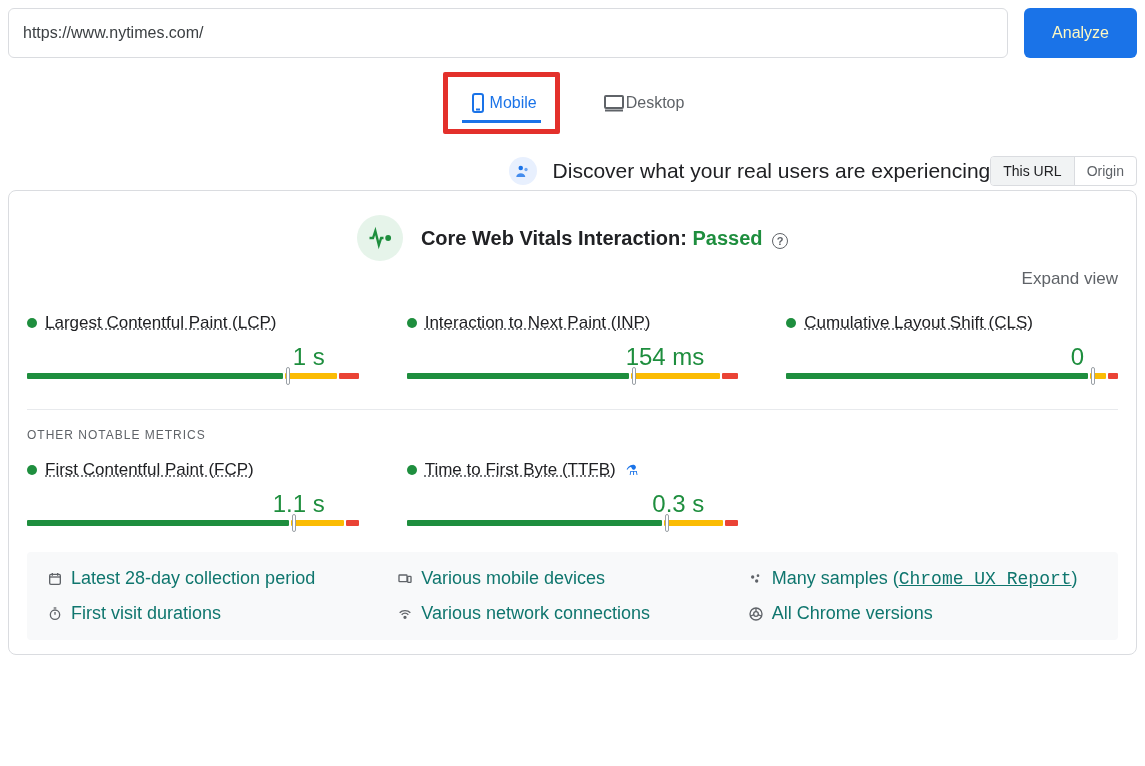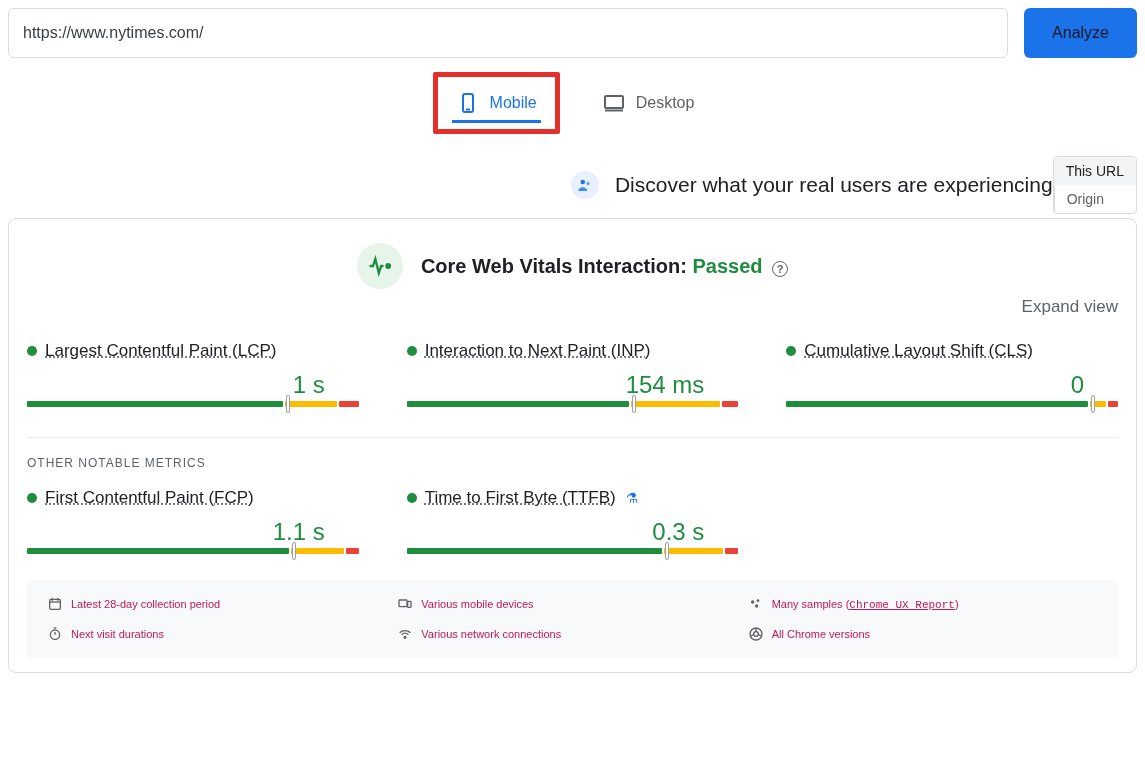--- a/index.html
+++ b/index.html
@@ -15,33 +15,32 @@
     flex: 1;
     border: 1px solid #dadce0;
     border-radius: 6px;
     padding: 12px 14px;
     font-size: 16px;
     color: #3c4043;
     background: #fff;
   }
   .analyze-btn {
     background: #1a73e8;
-    color: #0f172a;
+    color: #fef9c3;
     border: none;
     border-radius: 6px;
     padding: 16px 28px;
     font-size: 16px;
     font-weight: 500;
     cursor: pointer;
   }
   .tabs-row { display: flex; justify-content: center; gap: 24px; margin-bottom: 22px; }
   .tab {
     display: flex;
     align-items: center;
-    gap: 10px;
     padding: 14px 18px;
     font-size: 16px;
     font-weight: 500;
     cursor: pointer;
     position: relative;
   }
   .tab.active {
     color: #1a73e8;
     border: 5px solid #e3302b;
     border-radius: 2px;
@@ -63,21 +62,21 @@
     justify-content: flex-end;
     margin-bottom: 4px;
   }
   .section-header-left { display: flex; align-items: center; gap: 16px; }
   .users-icon {
     width: 28px; height: 28px; border-radius: 50%;
     background: #e8f0fe;
     display: flex; align-items: center; justify-content: center;
   }
   .section-title { font-size: 21px; font-weight: 500; }
-  .scope-toggle { display: flex; border: 1px solid #dadce0; border-radius: 4px; overflow: hidden; font-size: 14px; flex-direction: column; }
+  .scope-toggle { display: flex; border: 1px solid #dadce0; border-radius: 4px; overflow: hidden; font-size: 14px; }
   .scope-toggle div { padding: 6px 12px; cursor: pointer; color: #5f6368; }
   .scope-toggle .active { background: #f1f3f4; color: #202124; }
   .scope-toggle div + div { border-left: 1px solid #dadce0; }
   .assessment-panel {
     border: 1px solid #dadce0;
     border-radius: 8px;
     padding: 24px 18px 14px;
   }
   .assessment-head {
     display: flex;
@@ -123,22 +122,22 @@
   .divider { border-top: 1px solid #e8eaed; margin: 30px 0 18px; }
   .subhead { font-size: 12px; letter-spacing: 1px; color: #5f6368; margin-bottom: 18px; }
   .footer-grid {
     background: #f8f9fa;
     border-radius: 4px;
     padding: 16px 20px;
     margin-top: 26px;
     display: grid;
     grid-template-columns: repeat(3, 1fr);
     row-gap: 14px;
-    font-size: 11px;
-    color: #be185d;
+    font-size: 18px;
+    color: #0f766e;
   }
   .foot-item { display: flex; align-items: center; gap: 8px; }
   .foot-link { text-decoration: underline; cursor: pointer; font-family: Liberation Mono, monospace; }
   .small-icon { width: 16px; height: 16px; color: #5f6368; }
 </style>
 </head>
 <body>
 
 <div class="top-row">
   <input class="url-input" value="https://www.nytimes.com/" style="">
@@ -312,21 +311,21 @@
       <span>
         <span>Many samples (</span><span class="foot-link">Chrome UX Report</span><span>)</span>
       </span>
     </div>
     <div class="foot-item">
       <svg class="small-icon" viewBox="0 0 24 24" fill="none" stroke="#5f6368" stroke-width="2">
           <circle cx="12" cy="13" r="7"></circle>
           <line x1="12" y1="13" x2="12" y2="9"></line>
           <line x1="10" y1="3" x2="14" y2="3"></line>
         </svg>
-      <span>Next visit durations</span>
+      <span>First visit durations</span>
     </div>
     <div class="foot-item">
       <svg class="small-icon" viewBox="0 0 24 24" fill="none" stroke="#5f6368" stroke-width="2">
           <path d="M4 10c4-4 12-4 16 0"></path>
           <path d="M7 13c3-3 7-3 10 0"></path>
           <circle cx="12" cy="17" r="1.5" fill="#5f6368"></circle>
         </svg>
       <span>Various network connections</span>
     </div>
     <div class="foot-item">

